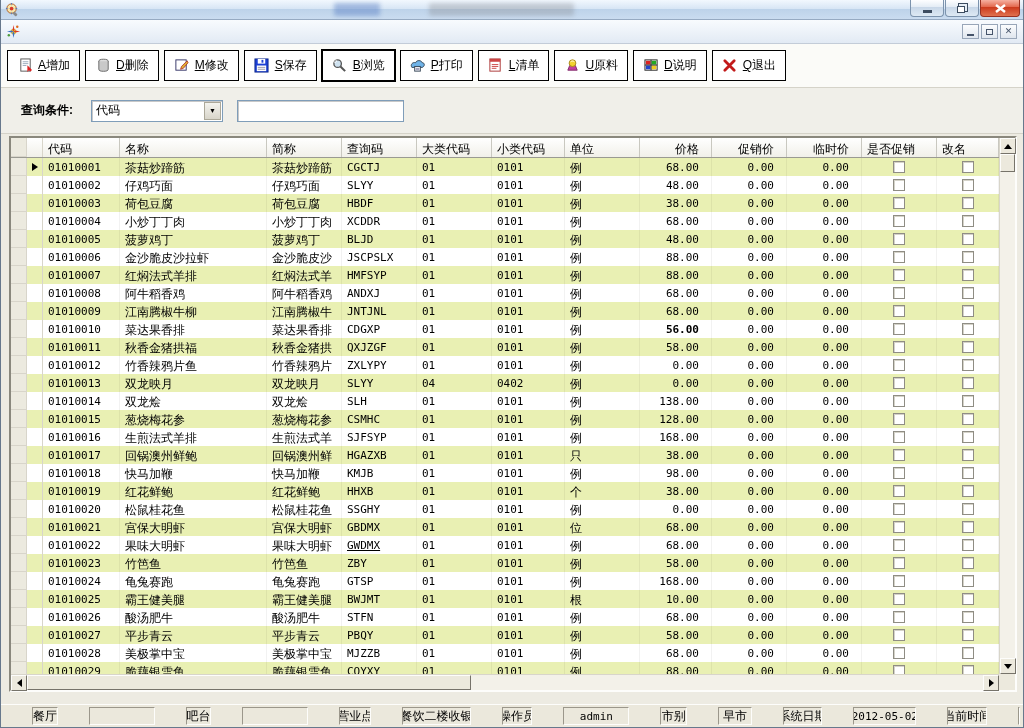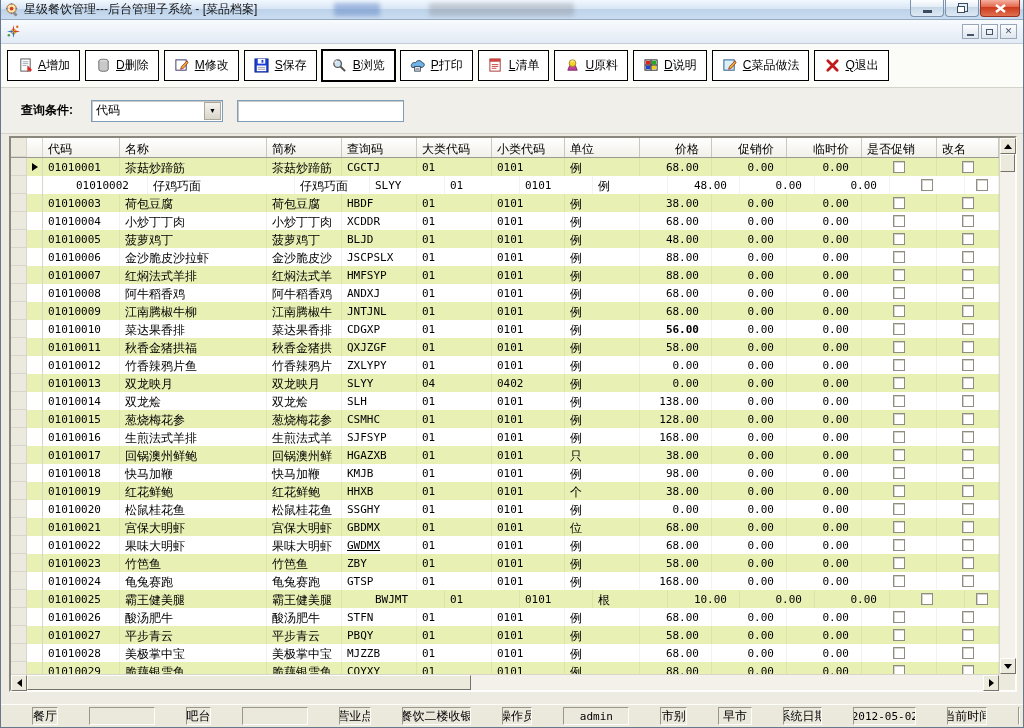--- a/index.html
+++ b/index.html
@@ -117,21 +117,20 @@
 
   <div class="titlebar">
     <span class="app-icon">
       <svg viewBox="0 0 16 16" width="15" height="15">
         <circle cx="7" cy="7" r="5" fill="#f6e9b0" stroke="#b05a20"></circle>
         <circle cx="7" cy="7" r="2" fill="#d93a2b"></circle>
         <path d="M6.5 1 L7.5 1 L7 4 Z M1 6.5 L1 7.5 L4 7 Z M13 6.5 L13 7.5 L10 7 Z M6.5 13 L7.5 13 L7 10 Z" fill="#3a6fc4"></path>
         <rect x="10" y="10" width="5" height="3" rx="1" transform="rotate(45 10 10)" fill="#8a8a8a"></rect>
       </svg>
     </span>
-    <span class="title-text">星级餐饮管理---后台管理子系统 - [菜品档案]</span>
     <div class="blur-artifact blur-a1"></div>
     <div class="blur-artifact blur-a2"></div>
     <div class="win-buttons">
       <div class="wbtn">
           <span class="glyph-min"></span>
         </div>
       <div class="wbtn">
           <span class="glyph-restore"></span>
         </div>
       <div class="wbtn close">
@@ -253,29 +252,20 @@
           <svg width="15" height="15" viewBox="0 0 16 16">
             <rect x="1" y="2" width="13" height="11" fill="#fff" stroke="#222"></rect>
             <rect x="2" y="3" width="5" height="4" fill="#d22"></rect>
             <rect x="8" y="3" width="5" height="4" fill="#2a2"></rect>
             <rect x="2" y="8" width="5" height="4" fill="#24c"></rect>
             <rect x="8" y="8" width="5" height="4" fill="#ec2"></rect>
             <path d="M1 7.5h13M7.5 2v11" stroke="#222"></path>
           </svg>
         </span>
         <span class="tb-label"><u>D</u>说明</span>
-      </div>
-      <div class="tb-btn">
-        <span class="tb-icon">
-          <svg width="15" height="15" viewBox="0 0 16 16">
-            <rect x="2" y="2" width="11" height="11" fill="#d8f0f8" stroke="#258"></rect>
-            <path d="M14 3 L8 9 L7 12 L10 11 L15 5 Z" fill="#e0b030" stroke="#a22" stroke-width="0.8"></path>
-          </svg>
-        </span>
-        <span class="tb-label"><u>C</u>菜品做法</span>
       </div>
       <div class="tb-btn">
         <span class="tb-icon">
           <svg width="15" height="15" viewBox="0 0 16 16">
             <path d="M3 3 L13 13 M13 3 L3 13" stroke="#c21a1a" stroke-width="3" stroke-linecap="round"></path>
           </svg>
         </span>
         <span class="tb-label"><u>Q</u>退出</span>
       </div>
     </div>
@@ -326,21 +316,21 @@
             <div class="cb-cell" style="width: 75px;">
               <span class="cb"></span>
             </div>
             <div class="cb-cell" style="width: 58px; flex: 1 1 0%;">
               <span class="cb"></span>
             </div>
           </div>
           <div class="row">
             <div class="sel-cell"></div>
             <div class="ind-cell"></div>
-            <div class="cell mono" style="width: 77px; margin-left: 28px;">01010002</div>
+            <div class="cell mono" style="width: 77px;">01010002</div>
             <div class="cell" style="width: 147px;">仔鸡巧面</div>
             <div class="cell" style="width: 75px;">仔鸡巧面</div>
             <div class="cell mono" style="width: 75px;">SLYY</div>
             <div class="cell mono" style="width: 75px;">01</div>
             <div class="cell mono" style="width: 73px;">0101</div>
             <div class="cell" style="width: 75px;">例</div>
             <div class="cell r mono" style="width: 72px;">48.00</div>
             <div class="cell r mono" style="width: 75px;">0.00</div>
             <div class="cell r mono" style="width: 75px;">0.00</div>
             <div class="cb-cell" style="width: 75px;">
@@ -789,21 +779,21 @@
             <div class="cb-cell" style="width: 58px; flex: 1 1 0%;">
               <span class="cb"></span>
             </div>
           </div>
           <div class="row alt">
             <div class="sel-cell"></div>
             <div class="ind-cell"></div>
             <div class="cell mono" style="width: 77px;">01010025</div>
             <div class="cell" style="width: 147px;">霸王健美腿</div>
             <div class="cell" style="width: 75px;">霸王健美腿</div>
-            <div class="cell mono" style="width: 75px; margin-left: 28px;">BWJMT</div>
+            <div class="cell mono" style="width: 75px;">BWJMT</div>
             <div class="cell mono" style="width: 75px;">01</div>
             <div class="cell mono" style="width: 73px;">0101</div>
             <div class="cell" style="width: 75px;">根</div>
             <div class="cell r mono" style="width: 72px;">10.00</div>
             <div class="cell r mono" style="width: 75px;">0.00</div>
             <div class="cell r mono" style="width: 75px;">0.00</div>
             <div class="cb-cell" style="width: 75px;">
               <span class="cb"></span>
             </div>
             <div class="cb-cell" style="width: 58px; flex: 1 1 0%;">

